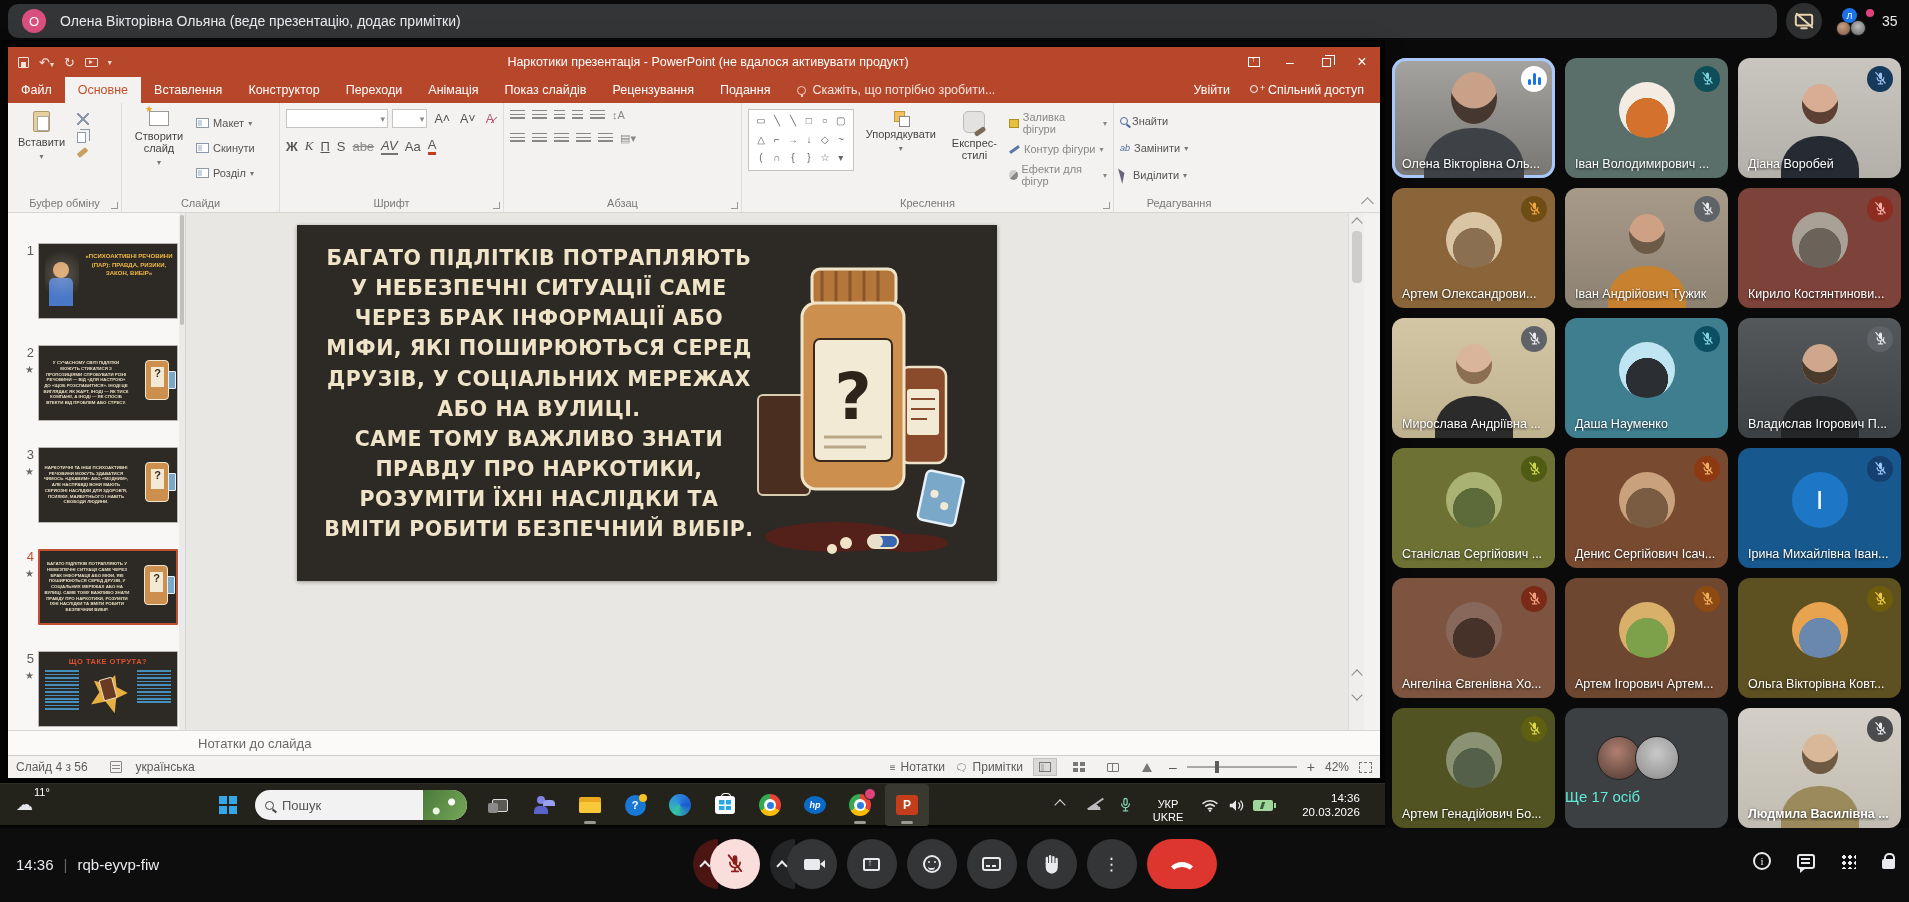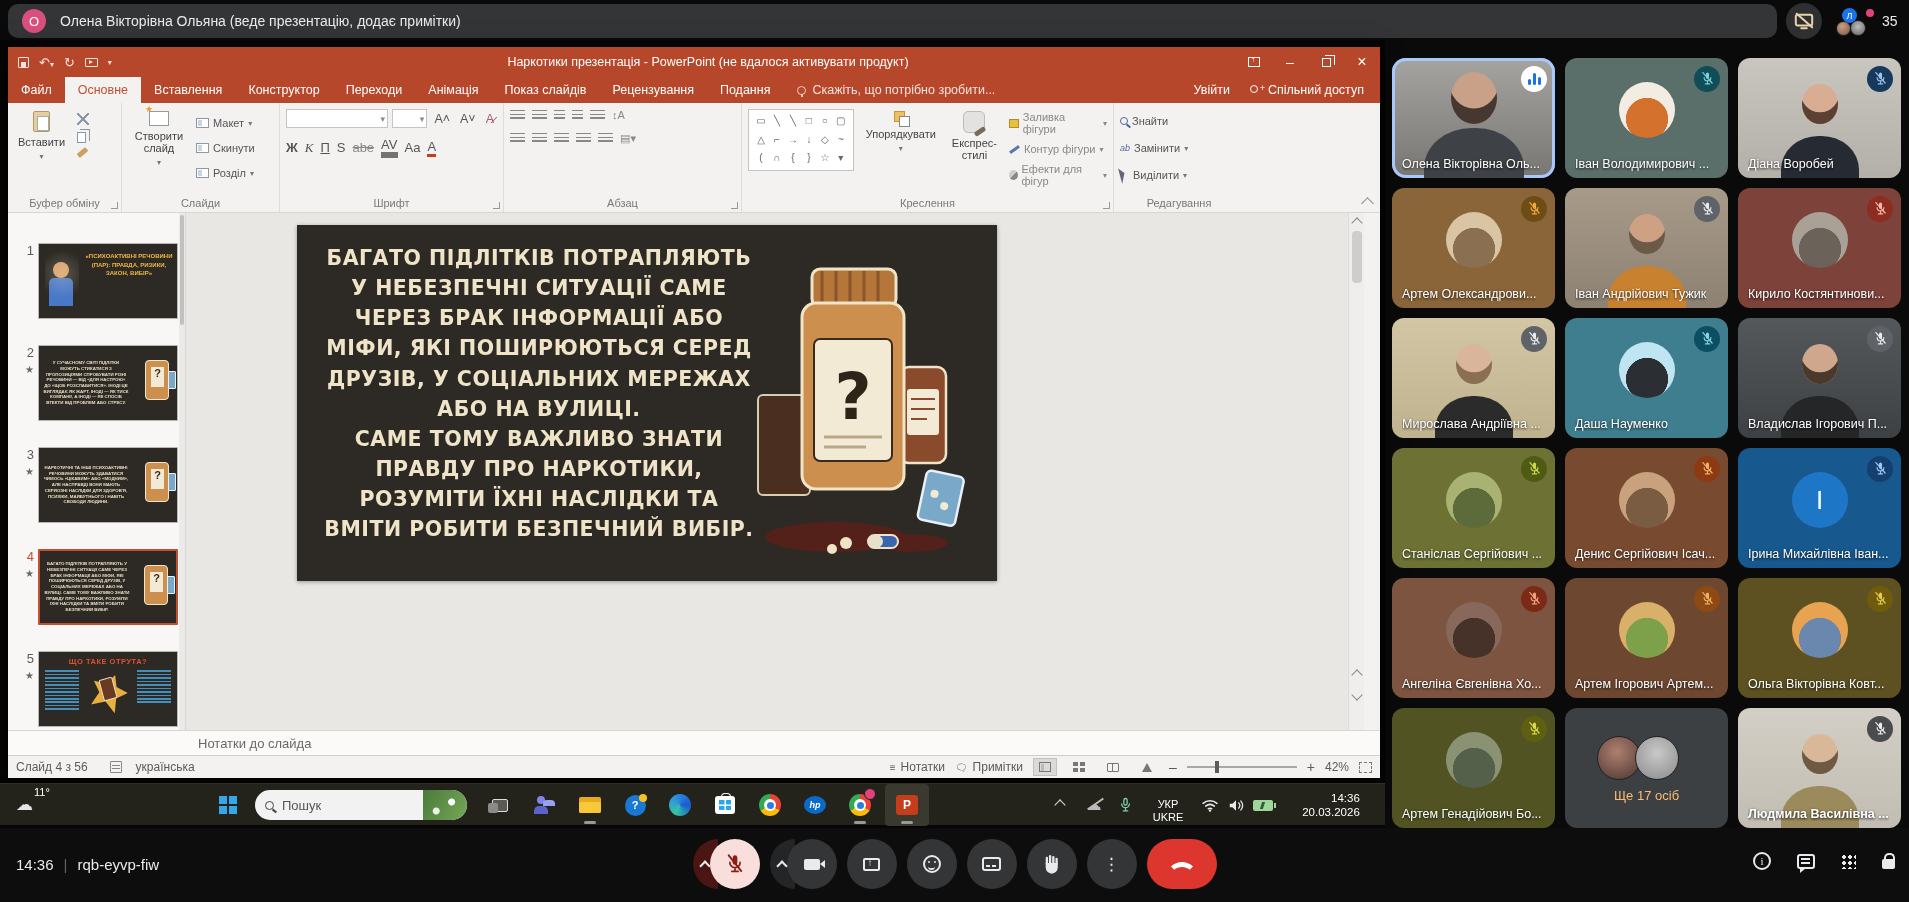--- a/index.html
+++ b/index.html
@@ -216,21 +216,21 @@
   .eq { position:absolute; top:8px; right:8px; width:26px; height:26px; border-radius:50%; background:#fff;
       display:flex; align-items:flex-end; justify-content:center; gap:2px; padding-bottom:7px; }
   .eq i { width:3px; background:#1a73e8; border-radius:2px; }
   .eq i:nth-child(1){height:6px;} .eq i:nth-child(2){height:12px;} .eq i:nth-child(3){height:8px;}
   .pv-head { position:absolute; left:50%; transform:translateX(-50%); border-radius:50%; }
   .pv-torso { position:absolute; left:50%; transform:translateX(-50%); border-radius:48% 48% 0 0 / 80% 80% 0 0; }
   .av-circle { position:absolute; left:50%; top:24px; transform:translateX(-50%); width:56px; height:56px; border-radius:50%; }
   .init-circle { position:absolute; left:50%; top:24px; transform:translateX(-50%); width:56px; height:56px; border-radius:50%;
       color:#fff; font-size:26px; display:flex; align-items:center; justify-content:center; }
   .ovf-c { position:absolute; top:28px; width:44px; height:44px; border-radius:50%; border:1px solid #222; }
-  .ovf-label { position:absolute; left:0; right:0; top:80px; text-align:center; color:#fdba74; font-size:13px; }
+  .ovf-label { position:absolute; left:0; right:0; top:80px; color:#5eead4; font-size:15px; }
 
   
   #meet-bottom { left:0; top:828px; width:1909px; height:74px; background:#0d0d0d; }
   #mb-left { position:absolute; left:16px; top:28px; display:flex; align-items:center; gap:10px; color:#e8eaed; font-size:15px; }
   #mb-left .div { color:#5f6368; }
   #mb-center { position:absolute; left:50%; top:11px; transform:translateX(-50%); display:flex; align-items:center; gap:10px; }
   .mbtn { width:50px; height:50px; border-radius:50%; background:#333537; display:flex; align-items:center; justify-content:center; }
   .combo-btn { display:flex; align-items:center; }
   .combo-chev { width:25px; height:50px; border-radius:25px 0 0 25px; display:flex; align-items:center; justify-content:center; margin-right:-8px; }
   .chev-w { width:8px; height:8px; border-left:2px solid #e8eaed; border-top:2px solid #e8eaed; transform:rotate(45deg); margin-top:3px; }
@@ -382,21 +382,21 @@
             <span class="fbtn">A˄</span>
             <span class="fbtn">A˅</span>
             <span class="fbtn" style="color:#b05a7a;">A̷</span>
           </div>
           <div style="display:flex;gap:7px;align-items:center;margin-top:9px;font-size:13px;color:#555;">
             <b>Ж</b>
             <i style="font-family:'Liberation Serif',serif;">К</i>
             <u>П</u>
             <span>S</span>
             <s style="color:#888;">abe</s>
-            <span style="border-bottom:6px solid #737373;">AV</span>
+            <span style="border-bottom:2px solid #737373;font-style:italic;">AV</span>
             <span>Aa</span>
             <span style="border-bottom:3px solid #c43e1c;">A</span>
           </div>
           <span class="glabel">Шрифт</span>
             <span class="launcher"></span>
         </div>
 
         <div class="rgroup" style="width:238px;">
           <div style="display:flex;gap:7px;align-items:center;">
             <span class="bars"></span>

